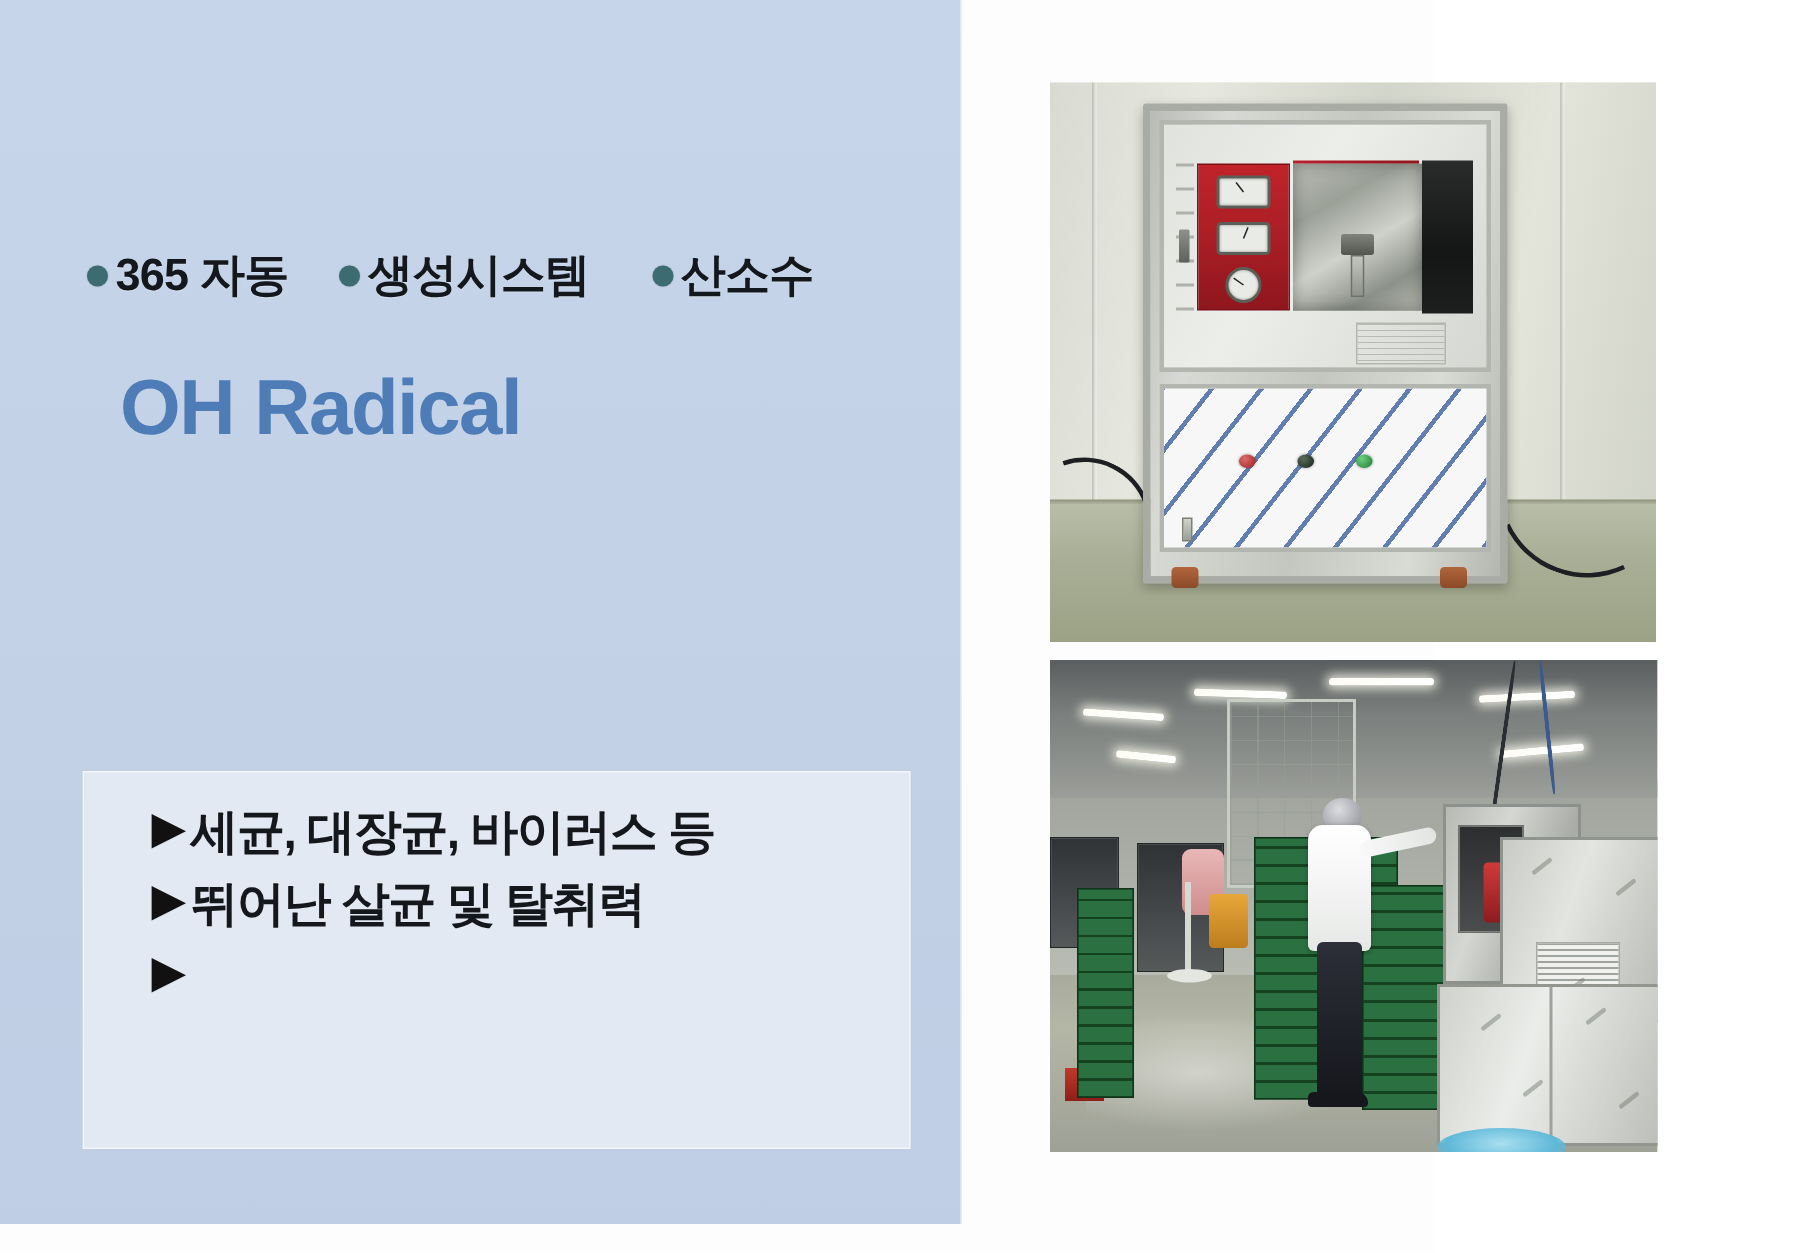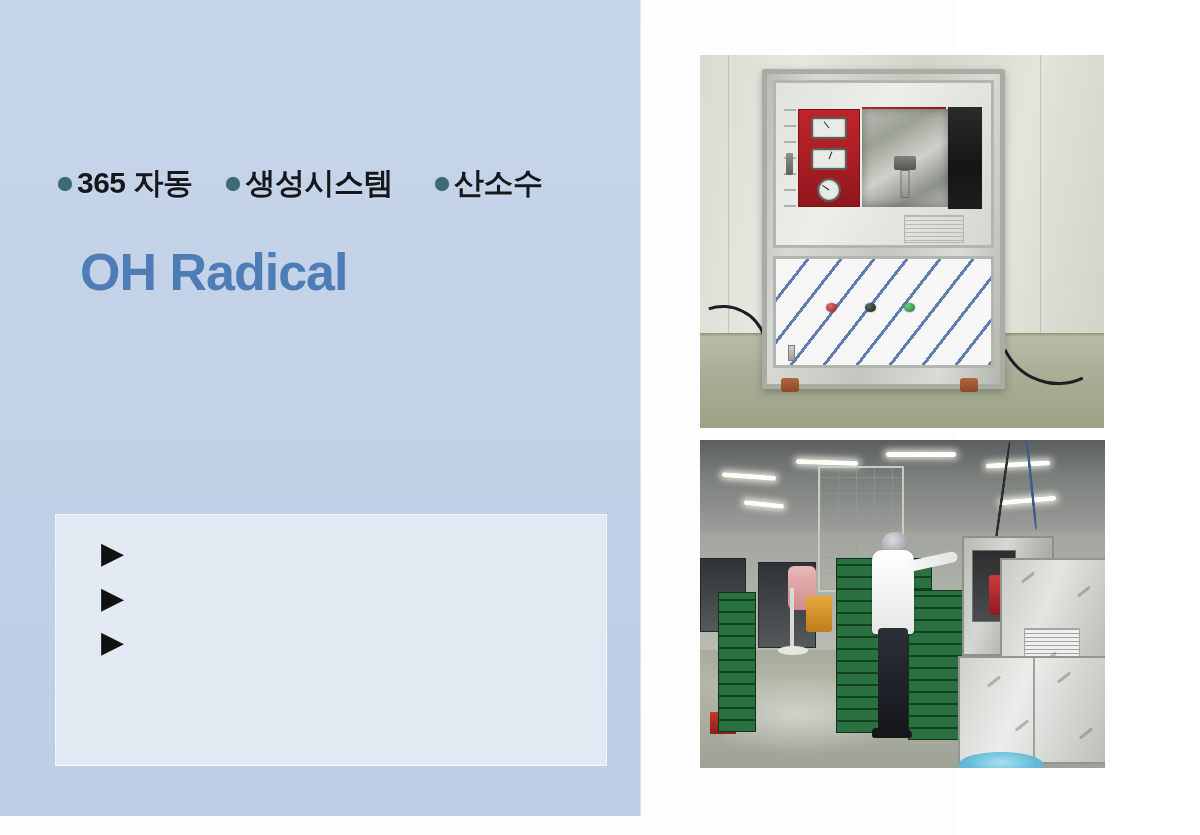--- a/index.html
+++ b/index.html
@@ -360,24 +360,26 @@
 
     <div class="title-block">
       <div class="title-line title-en">OH Radical</div>
     </div>
 
     <div class="feature-box">
       <div class="feature-list">
 
         <div class="feature-item">
           <span class="feature-marker">▶</span>
+          <span class="feature-text">세균, 대장균, 바이러스 등</span>
         </div>
 
         <div class="feature-item">
           <span class="feature-marker">▶</span>
+          <span class="feature-text">뛰어난 살균 및 탈취력</span>
         </div>
 
         <div class="feature-item">
           <span class="feature-marker">▶</span>
         </div>
 
       </div>
     </div>
   </div>
 

